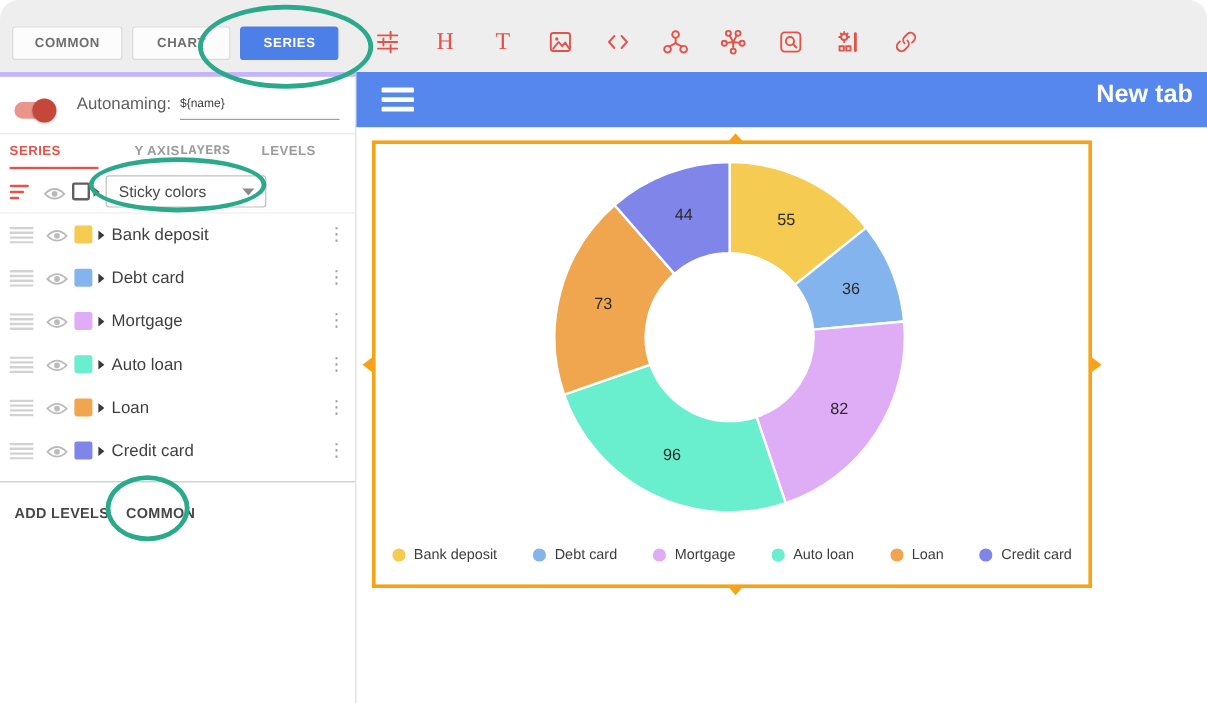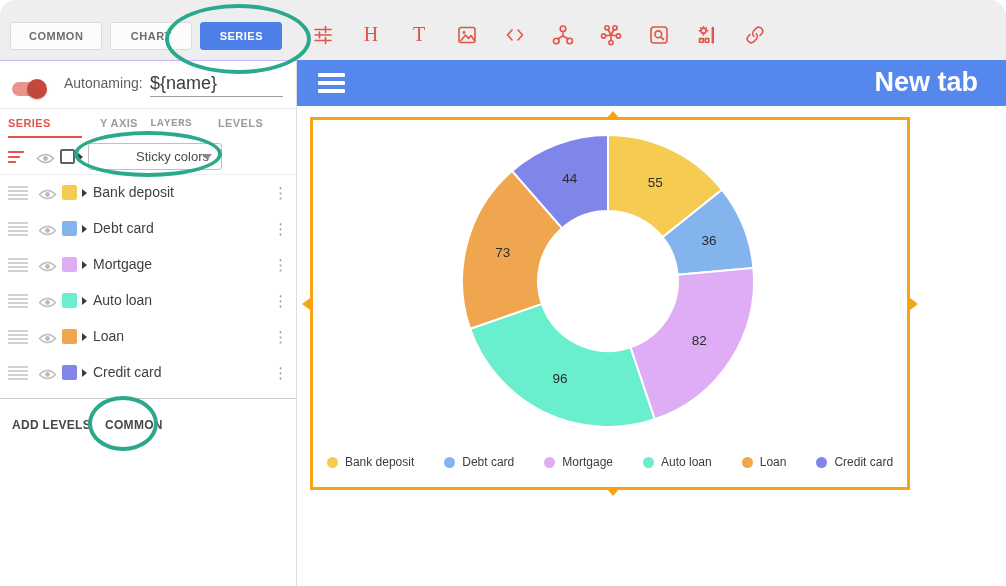--- a/index.html
+++ b/index.html
@@ -13,40 +13,40 @@
   .tab { height:28px; min-width:82px; padding:0 18px; display:flex; align-items:center; justify-content:center;
          background:#FCFCFC; border:1px solid #DBDBDB; border-radius:3px; color:#6E6E6E;
          font-size:11px; font-weight:700; letter-spacing:.5px; cursor:pointer; }
   .tab.active { background:#4C7FE8; border-color:#4C7FE8; color:#fff; }
   .toolbar { position:absolute; left:312px; top:24px; display:flex; gap:26px; }
   .tbtn { width:22px; height:22px; display:flex; align-items:center; justify-content:center; cursor:pointer; }
   .tbtn svg { display:block; }
 
   
   .left-panel { position:absolute; left:0; top:60px; width:297px; height:526px; background:#fff;
-                border-right:1px solid #DDDDDD; border-top:1px solid #c4b5fd; }
+                border-right:1px solid #DDDDDD; border-top:4px solid #c4b5fd; }
   .autonaming-row { position:absolute; left:0; top:0; width:100%; height:48px; border-bottom:1px solid #E8E8E8; }
   .toggle { position:absolute; left:12px; top:21px; width:32px; height:14px; border-radius:8px; background:#E9958C; cursor:pointer; }
   .toggle .knob { position:absolute; right:-3px; top:-3px; width:20px; height:20px; border-radius:50%;
                   background:#C4473A; box-shadow:0 1px 2px rgba(0,0,0,.25); }
   .autoname-label { position:absolute; left:64px; top:14px; font-size:14px; color:#5F5F5F; }
   .autoname-input { position:absolute; left:150px; top:10px; width:133px; height:26px; border:none;
-                    border-bottom:1px solid #9E9E9E; background:transparent; font-size:18px; color:#3C3C3C;
+                    border-bottom:1px solid #9E9E9E; background:transparent; font-size:10px; color:#3C3C3C;
                     font-family:"Liberation Sans", sans-serif; outline:none; }
   .subtabs { position:absolute; left:0; top:52px; width:100%; height:28px; }
   .subtab { position:absolute; top:4px; font-size:11px; font-weight:700; letter-spacing:.4px; color:#9C9C9C; cursor:pointer; }
   .subtab.active { color:#E3554A; }
   .subtab.active::after { content:""; position:absolute; left:0; top:19px; width:74px; height:2px; background:#E3554A; }
   .controls-row { position:absolute; left:0; top:80px; width:100%; height:34px; border-bottom:1px solid #EFEFEF; }
   .checkbox { position:absolute; left:60px; top:8px; width:15px; height:15px; border:2px solid #5F5F5F; border-radius:2px; background:#fff; cursor:pointer; }
   .cb-caret { position:absolute; left:78px; top:12px; width:0; height:0; border-left:5px solid #3A3A3A;
               border-top:4px solid transparent; border-bottom:4px solid transparent; }
   .dropdown { position:absolute; left:88px; top:2px; width:134px; height:27px; border:1px solid #C0C0C0; border-radius:3px;
               background:#fff; display:flex; align-items:center; padding:0 10px; cursor:pointer; }
-  .dropdown .dd-value { font-size:13px; color:#4A4A4A;margin-left:37px; }
+  .dropdown .dd-value { font-size:13px; color:#4A4A4A; }
   .dropdown .dd-chevron { position:absolute; right:9px; top:10px; width:0; height:0;
                           border-left:5px solid transparent; border-right:5px solid transparent; border-top:6px solid #8A8A8A; }
   .series-list { position:absolute; left:0; top:114px; width:100%; }
   .series-row { position:relative; height:36px; }
   .drag-handle { position:absolute; left:8px; top:11px; }
   .row-eye, .ctl-eye { position:absolute; }
   .swatch { position:absolute; left:62px; top:10px; width:15px; height:15px; border-radius:2px; cursor:pointer; }
   .row-caret { position:absolute; left:82px; top:14px; width:0; height:0; border-left:5px solid #3A3A3A;
                border-top:4px solid transparent; border-bottom:4px solid transparent; cursor:pointer; }
   .row-label { position:absolute; left:93px; top:9px; font-size:14px; color:#3F3F3F; }
@@ -54,21 +54,21 @@
   .footer-divider { position:absolute; left:0; top:337px; width:296px; height:1px; background:#C8C8C8; }
   .panel-footer { position:absolute; left:0; top:352px; width:100%; height:28px; }
   .footer-btn { position:absolute; top:5px; font-size:12px; font-weight:700; letter-spacing:.3px; color:#474747; cursor:pointer; }
   #add-group-btn { left:12px; }
   #reset-btn { left:105px; }
 
   
   .page-header { position:absolute; left:297px; top:60px; width:709px; height:46px; background:#5687EC; z-index:5; }
   .hamburger { position:absolute; left:21px; top:13px; width:27px; height:20px; cursor:pointer; }
   .hamburger span { display:block; width:27px; height:4px; background:#fff; border-radius:1px; margin-bottom:4px; }
-  .page-title { position:absolute; right:28px; top:7px; font-size:27px; font-weight:700; color:#fff; }
+  .page-title { position:absolute; right:12px; top:7px; font-size:21px; font-weight:700; color:#fff; }
 
   
   .selection { position:absolute; left:310px; top:117px; width:600px; height:373px; border:3px solid #F7A318; background:#fff; }
   .handle { position:absolute; width:0; height:0; }
   .handle-top    { left:293px; top:-9px;  border-left:7px solid transparent; border-right:7px solid transparent; border-bottom:8px solid #F7A318; }
   .handle-bottom { left:293px; bottom:-9px; border-left:7px solid transparent; border-right:7px solid transparent; border-top:8px solid #F7A318; }
   .handle-left   { left:-11px; top:178px; border-top:6px solid transparent; border-bottom:6px solid transparent; border-right:8px solid #F7A318; }
   .handle-right  { right:-11px; top:178px; border-top:6px solid transparent; border-bottom:6px solid transparent; border-left:8px solid #F7A318; }
   #donut-wrap { position:absolute; left:-3px; top:-3px; width:600px; height:373px; }
   .legend { position:absolute; left:-3px; top:335px; width:600px; display:flex; justify-content:center; gap:30px; }
@@ -187,21 +187,21 @@
     <div class="autonaming-row">
       <div class="toggle">
           <div class="knob"></div>
         </div>
       <span class="autoname-label">Autonaming:</span>
       <input class="autoname-input" value="${name}" style="">
     </div>
 
     <div class="subtabs" id="subtabs">
         <div class="subtab active" style="left: 8px;">SERIES</div>
-        <div class="subtab" style="left: 100px;">Y AXIS</div>
+        <div class="subtab" style="left: 112px;">Y AXIS</div>
         <div class="subtab" style="left: 150px; font-family: Liberation Mono, monospace;">LAYERS</div>
         <div class="subtab" style="left: 218px;">LEVELS</div>
       </div>
 
     <div class="controls-row">
       <svg class="ctl-filter" style="position:absolute;left:8px;top:9px" width="19" height="15" viewBox="0 0 19 15">
         <g stroke="#E3554A" stroke-width="2.2" stroke-linecap="round">
           <line x1="1" y1="2" x2="15" y2="2"></line>
             <line x1="1" y1="7" x2="11" y2="7"></line>
             <line x1="1" y1="12" x2="7" y2="12"></line>

